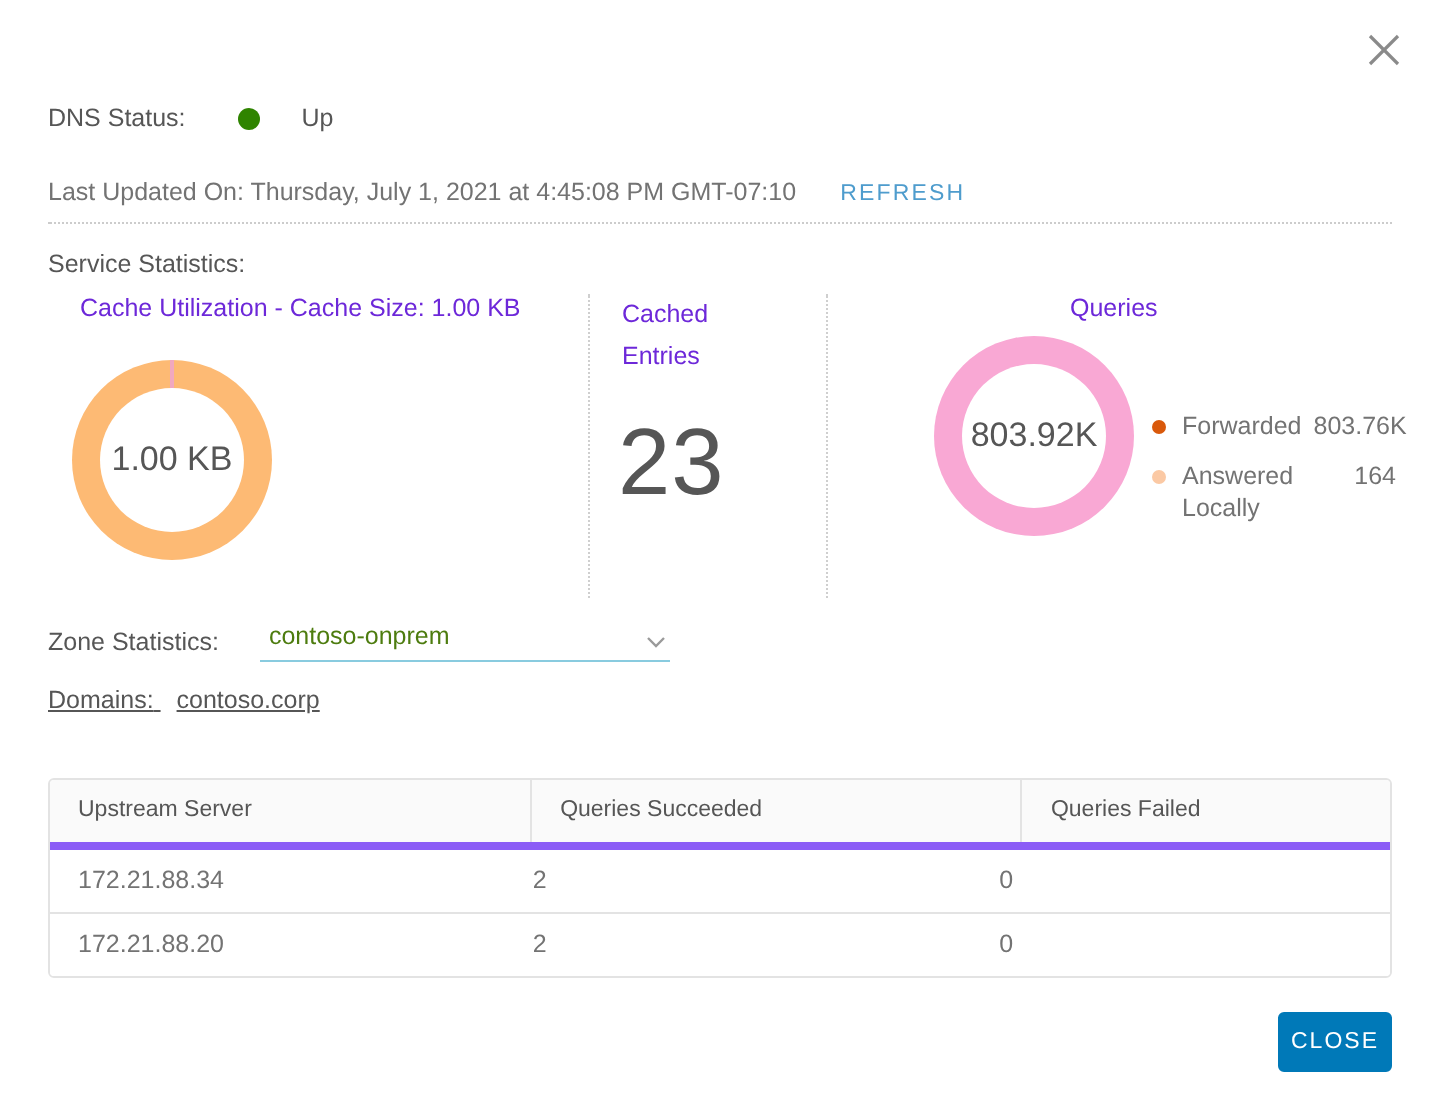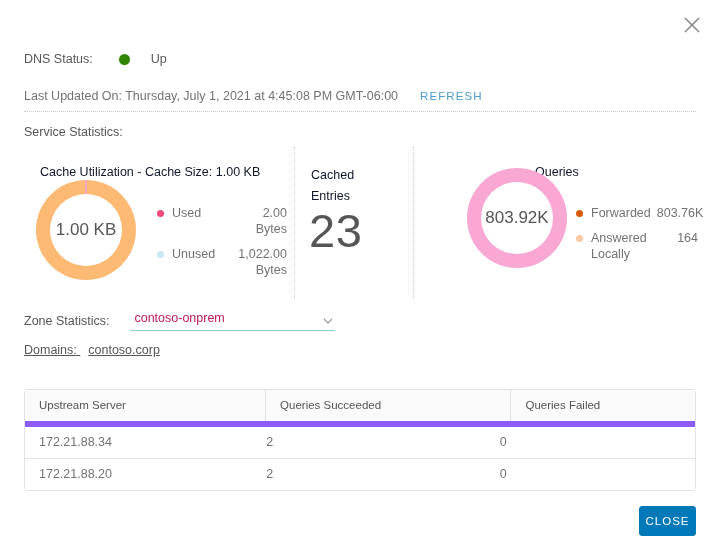--- a/index.html
+++ b/index.html
@@ -118,23 +118,23 @@
     position: absolute;
     top: 0;
     height: 152px;
     border-left: 1px dotted #cfcfcf;
   }
   .vdiv-1 { left: 270px; }
   .vdiv-2 { left: 389px; }
 
   .panel-title {
     position: absolute;
-    top: 18px;
-    font-size: 12.5px;
-    color: #0f172a;
+    top: 0;
+    font-size: 12.5px;
+    color: #6d28d9;
     white-space: nowrap;
   }
   .panel-cache .panel-title  { left: 16px; }
   .panel-queries .panel-title{ left: 121px; }
   .panel-cached .panel-title {
     left: 16px;
     width: 80px;
     white-space: normal;
     line-height: 21px;
   }
@@ -239,21 +239,21 @@
   .zone-label { color: #565656; }
   .select-wrap {
     position: relative;
     margin-left: 21px;
     width: 205px;
     border-bottom: 1px solid #89cbdf;
     padding-bottom: 5px;
   }
   .select-value {
     font-size: 12.5px;
-    color: #be185d;
+    color: #4d7c0f;
     padding-left: 4px;
   }
   .select-chevron {
     position: absolute;
     right: 2px;
     top: 3px;
     width: 10px;
     height: 7px;
   }
   .domains-row {
@@ -274,21 +274,21 @@
     width: 672px;
     border: 1px solid #e3e3e3;
     border-radius: 3px;
     box-sizing: border-box;
     overflow: hidden;
     background: #ffffff;
   }
   .thead {
     display: flex;
     background: #fafafa;
-    border-bottom: 6px solid #8b5cf6;
+    border-bottom: 4px solid #8b5cf6;
     height: 31px;
     gap: 40px;
   }
   .th {
     font-size: 11.5px;
     color: #565656;
     padding: 9px 0 0 14px;
     box-sizing: border-box;
   }
   .th + .th { border-left: 1px solid #e3e3e3; }
@@ -339,53 +339,41 @@
   </div>
 </div>
 
 <div class="status-row">
   <span class="status-label">DNS Status:</span>
   <span class="status-dot"></span>
   <span class="status-value">Up</span>
 </div>
 
 <div class="updated-row">
-  <span class="updated-text">Last Updated On: Thursday, July 1, 2021 at 4:45:08 PM GMT-06:00</span>
+  <span class="updated-text">Last Updated On: Thursday, July 1, 2021 at 4:45:08 PM GMT-07:10</span>
   <span class="refresh-link">REFRESH</span>
 </div>
 <div class="hr-dotted"></div>
 
 <div class="section-label">Service Statistics:</div>
 
 <div class="panels">
 
   <div class="vdiv vdiv-1"></div>
   <div class="vdiv vdiv-2"></div>
 
   <div class="panel panel-cache">
     <div class="panel-title">Cache Utilization - Cache Size: 1.00 KB</div>
 
     <div class="donut donut-cache">
       <div class="used-slice"></div>
       <div class="hole"></div>
       <div class="center-label">1.00 KB</div>
     </div>
 
-    <div class="legend legend-cache">
-      <div class="legend-row">
-        <span class="legend-dot dot-used"></span>
-        <span class="legend-name">Used</span>
-        <span class="legend-val">2.00 Bytes</span>
-      </div>
-      <div class="legend-row">
-        <span class="legend-dot dot-unused"></span>
-        <span class="legend-name">Unused</span>
-        <span class="legend-val">1,022.00 Bytes</span>
-      </div>
-    </div>
   </div>
 
   <div class="panel panel-cached">
     <div class="panel-title">Cached Entries</div>
     <div class="cached-number">23</div>
   </div>
 
   <div class="panel panel-queries">
     <div class="panel-title">Queries</div>
 

